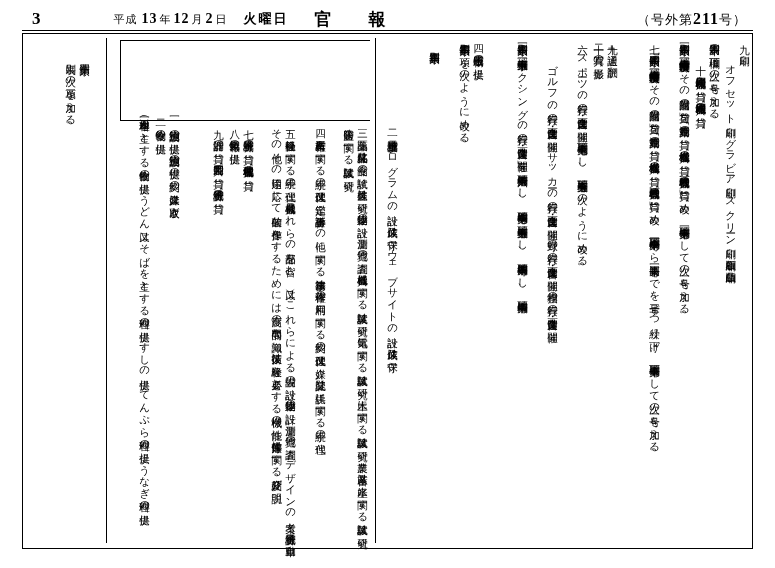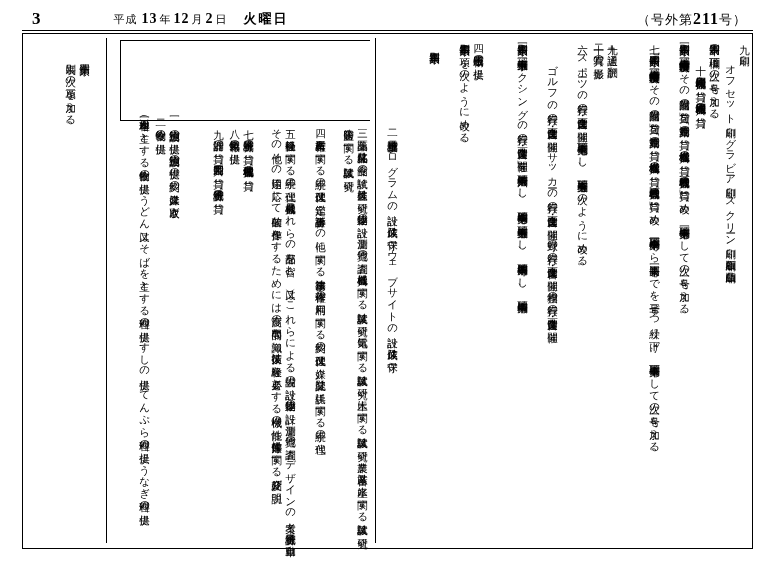--- a/index.html
+++ b/index.html
@@ -121,20 +121,21 @@
   <div id="header">
     <span class="page-no">3</span>
     <span class="era">平成</span>
     <span class="datepart">13</span>
     <span class="small">年</span>
     <span class="datepart">12</span>
     <span class="small">月</span>
     <span class="datepart">2</span>
     <span class="small">日</span>
     <span class="weekday">火曜日</span>
+    <span class="kanpo">官　報</span>
     <span class="issue">
       <span>（号外第</span><span class="big">211</span><span>号）</span>
     </span>
   </div>
 
   <div class="rule" id="rule-top"></div>
   <div class="rule" id="rule-top2"></div>
   <div class="rule" id="rule-bottom"></div>
   <div class="rule" id="rule-left"></div>
   <div class="rule" id="rule-right"></div>

